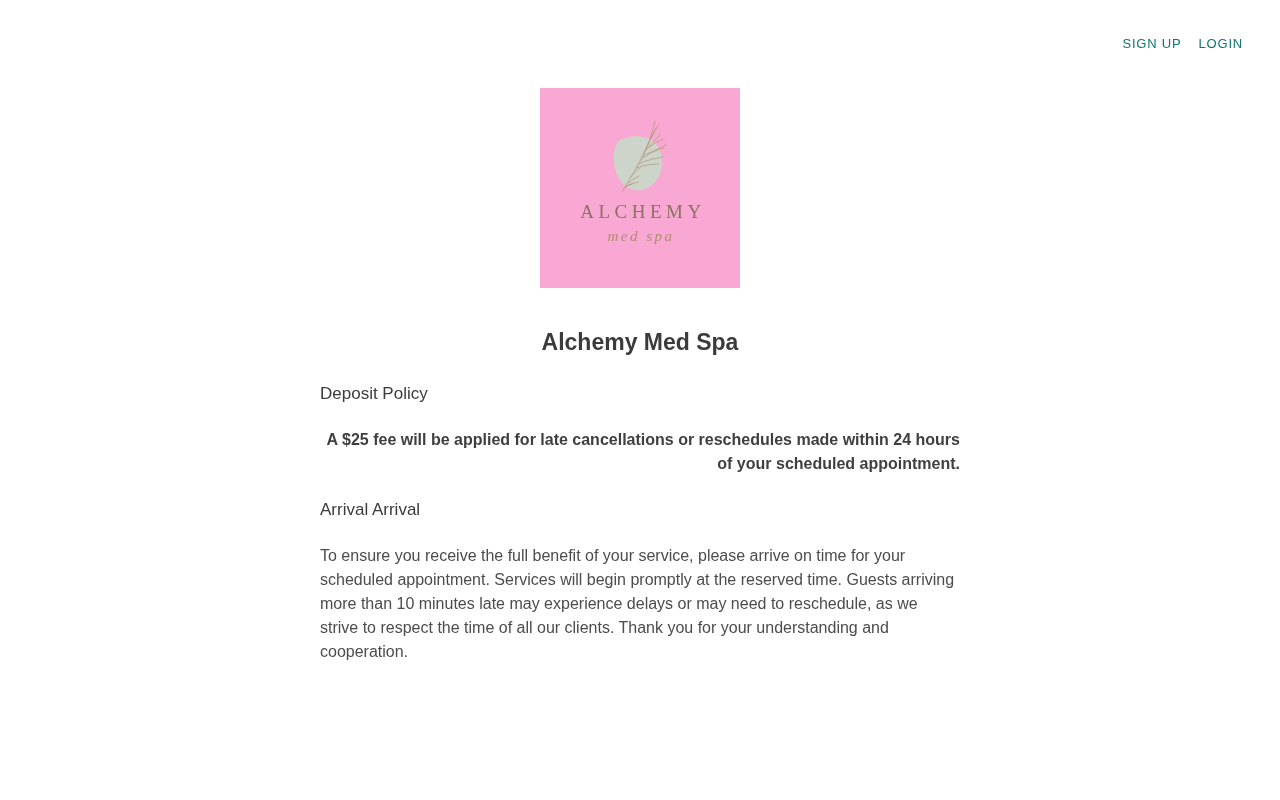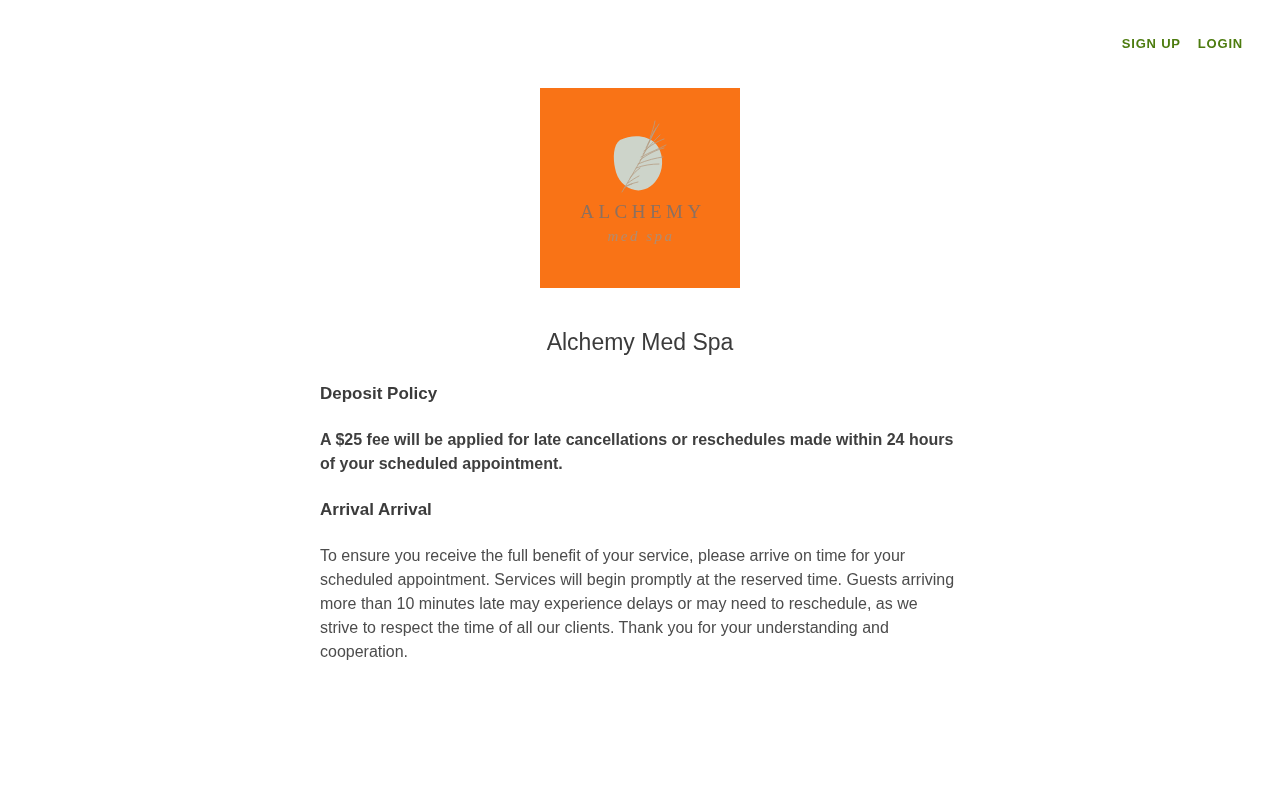--- a/index.html
+++ b/index.html
@@ -19,64 +19,65 @@
   .top-nav {
     position: absolute;
     top: 36px;
     right: 37px;
     display: flex;
     gap: 17px;
     align-items: center;
   }
   .top-nav a {
     font-size: 13px;
-    font-weight: 700;
+    font-weight: 400;
     letter-spacing: 0.8px;
-    color: #4d7c0f;
+    color: #0f766e;
     text-decoration: none;
     cursor: pointer;
     text-transform: uppercase;
   }
   
   .content {
     width: 640px;
     margin: 0 auto;
     padding-top: 88px;
   }
   .logo-box {
     width: 200px;
     height: 200px;
     margin: 0 auto;
-    background: #f97316;
+    background: #f9a8d4;
   }
   .page-title {
     text-align: center;
     font-size: 23px;
     line-height: 32px;
-    font-weight: 400;
+    font-weight: 700;
     color: #3b3b3b;
     margin: 38px 0 24px 0;
   }
   .policies h2 {
     font-size: 17px;
     line-height: 24px;
-    font-weight: 700;
+    font-weight: 400;
     color: #3b3b3b;
     margin: 0 0 22px 0;
   }
   .policies p {
     font-size: 16px;
     line-height: 24px;
     font-weight: 400;
     color: #4c4c4c;
     margin: 0 0 22px 0;
   }
   .policies p.emphasis {
     font-weight: 700;
     color: #3f3f3f;
+    text-align: right;
   }
   .logo-svg text.brand {
     font-family: "Liberation Serif", serif;
     font-size: 19px;
     letter-spacing: 4.5px;
     fill: #8c7060;
   }
   .logo-svg text.tagline {
     font-family: "Liberation Serif", serif;
     font-style: italic;

